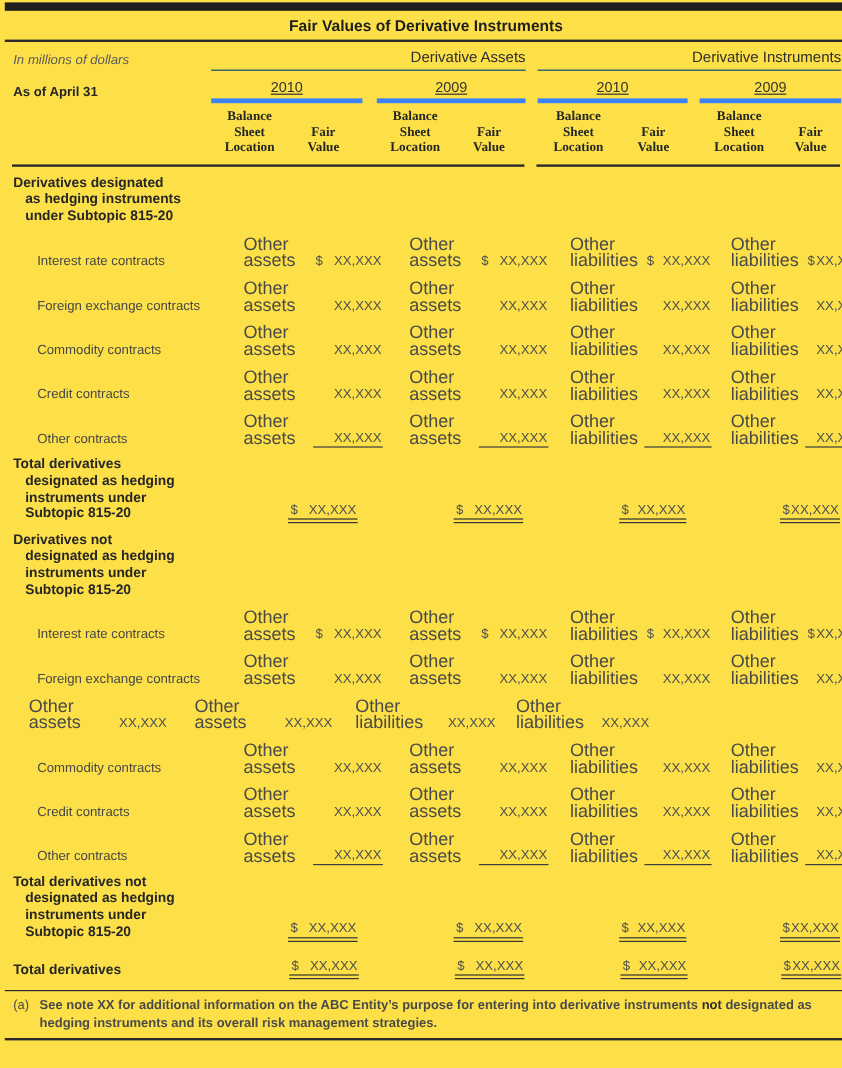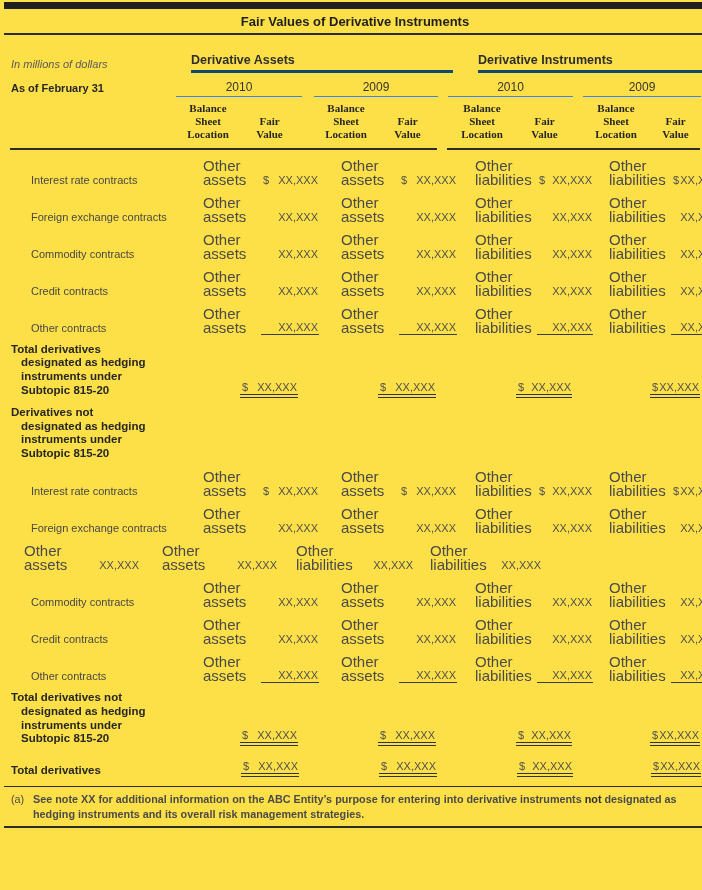--- a/index.html
+++ b/index.html
@@ -8,30 +8,30 @@
     padding:0 2px 0 10px;overflow:hidden;background:#fde047;
     font-family:"Liberation Sans",sans-serif;color:#4a4a4a;
   }
   .top-bar{height:7px;background:#1f1f1f;margin-top:2px;position:relative;left:-6px;width:calc(100% + 12px);}
   .title{text-align:center;font-weight:bold;font-size:13px;color:#1f1f1f;margin-top:4px;line-height:17px;}
   .rule-title{border-top:2px solid #2b2b2b;margin-top:3px;position:relative;left:-6px;width:calc(100% + 12px);}
   .rule-fn{border-top:1.5px solid #2b2b2b;margin-top:9px;position:relative;left:-6px;width:calc(100% + 12px);}
   .rule-bottom{border-top:2px solid #2b2b2b;margin-top:4px;position:relative;left:-6px;width:calc(100% + 12px);}
 
   .hdr{display:flex;align-items:flex-end;}
-  .hdr1{margin-top:18px;gap:15px;}
+  .hdr1{margin-top:6px;}
   .hdr2{margin-top:7px;}
   .hdr3{margin-top:5px;}
   .cl{width:158px;flex:none;}
   .units{font-style:italic;color:#5a5a5a;font-size:11px;padding:0 0 3px 1px;}
   .asof{font-weight:bold;font-size:11px;color:#262626;padding:0 0 3px 1px;}
-  .grp{text-align:left;font-size:12.5px;font-weight:700;color:#2e2e2e;border-bottom:3px solid #0c4a6e;padding-bottom:3px;flex:none;}
+  .grp{text-align:right;font-size:12.5px;font-weight:400;color:#2e2e2e;border-bottom:1px solid #0c4a6e;padding-bottom:3px;flex:none;}
   .grpA{width:262px;margin-left:7px;}
   .grpL{width:253px;margin-left:10px;}
-  .yr{text-align:center;font-size:12px;color:#333;border-bottom:1px solid #3b82f6;padding-bottom:2px;flex:none;}
+  .yr{text-align:center;font-size:12px;color:#333;border-bottom:4px solid #3b82f6;padding-bottom:2px;flex:none;text-decoration:underline;}
   .yr1{width:126px;margin-left:7px;}
   .yr2{width:124px;margin-left:12px;}
   .yr3{width:125px;margin-left:10px;}
   .yr4{width:118px;margin-left:10px;}
 
   .row{display:flex;align-items:flex-end;}
   .loc{flex:none;font-size:15px;line-height:14px;color:#4a4a4a;}
   .val{flex:none;display:flex;justify-content:space-between;align-items:baseline;font-size:11px;line-height:14px;color:#4f4f4f;padding:0 1px 0 2px;box-sizing:border-box;}
   .loc1{width:52px;margin-left:14px;}
   .val1{width:58px;margin-left:6px;}
@@ -77,21 +77,21 @@
   <div class="title">Fair Values of Derivative Instruments</div>
   <div class="rule-title"></div>
 
   <div class="hdr hdr1">
     <div class="cl units">In millions of dollars</div>
     <div class="grp grpA">Derivative Assets</div>
     <div class="grp grpL">Derivative Instruments</div>
   </div>
 
   <div class="hdr hdr2">
-    <div class="cl asof">As of February 31</div>
+    <div class="cl asof">As of April 31</div>
     <div class="yr yr1">2010</div>
     <div class="yr yr2">2009</div>
     <div class="yr yr3">2010</div>
     <div class="yr yr4">2009</div>
   </div>
 
   <div class="hdr hdr3" id="col-headers">
     <div class="cl"></div>
 
   <div class="loc loc1 hcell">
@@ -132,20 +132,25 @@
       </div>
     </div>
 
   <div class="heavy">
     <div class="s1"></div>
     <div class="s2"></div>
   </div>
 
   <div id="table-body">
 
+  <div class="sec-head">
+        <div>Derivatives designated</div>
+        <div class="cont">as hedging instruments</div>
+        <div class="cont">under Subtopic 815-20</div>
+      </div>
       <div class="row drow">
         <div class="cl rlabel">Interest rate contracts</div>
         <div class="loc loc1">
           <div>Other</div>
           <div>assets</div>
         </div>
         <div class="val val1">
           <span class="dol">$</span>
           <span class="num">XX,XXX</span>
         </div>

